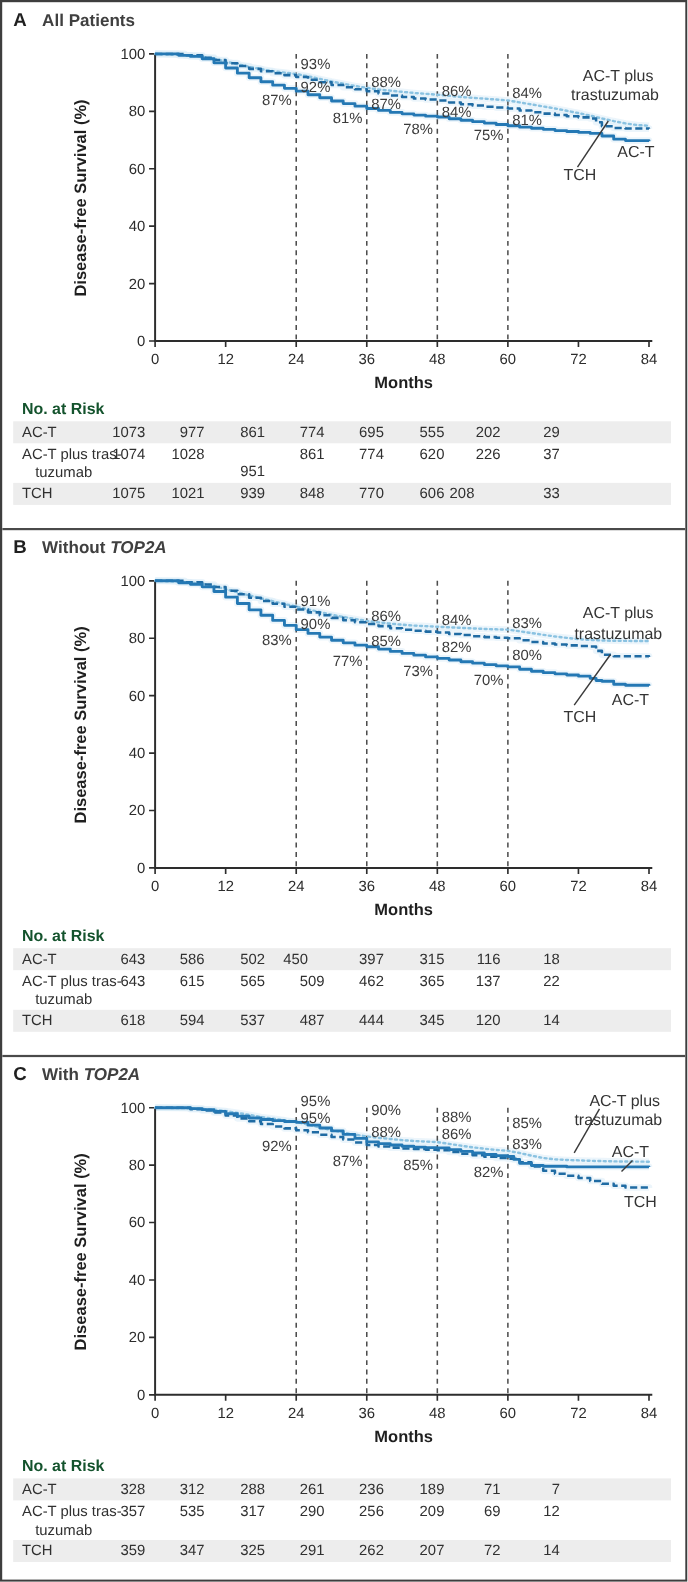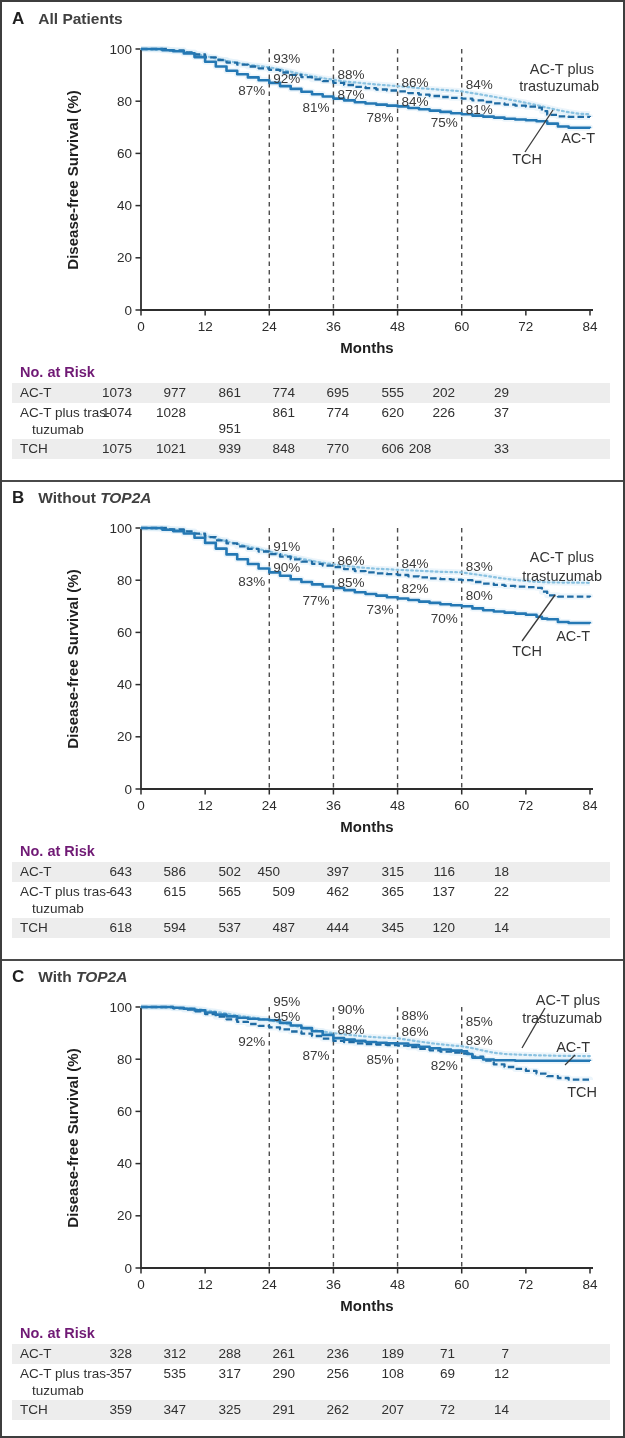--- a/index.html
+++ b/index.html
@@ -9,21 +9,21 @@
     font-family:"Liberation Sans","DejaVu Sans",sans-serif;color:#2c2c2c;
   }
   .divider{position:absolute;left:0;width:100%;height:2px;background:#4a4a4a;}
   .panel{position:absolute;left:0;width:625px;}
   .panel-header{position:absolute;left:10px;top:7px;white-space:nowrap;}
   .panel-letter{font-weight:700;font-size:17px;color:#1f1f1f;}
   .panel-title{font-weight:700;font-size:15.5px;color:#404040;margin-left:14px;}
   .panel-title .it{font-style:italic;}
   svg.chart{position:absolute;left:0;top:0;width:625px;height:362px;}
   .risk{position:absolute;left:0;top:0;width:625px;height:100%;}
-  .risk-header{position:absolute;left:18px;font-weight:700;font-size:14.5px;color:#701a75;white-space:nowrap;}
+  .risk-header{position:absolute;left:18px;font-weight:700;font-size:14.5px;color:#14532d;white-space:nowrap;}
   .band{position:absolute;left:10px;width:598px;height:20px;}
   .rlabel{position:absolute;font-size:13.5px;color:#303030;line-height:20px;height:20px;white-space:nowrap;}
   .rnum{position:absolute;font-size:13.5px;color:#303030;line-height:20px;height:20px;width:70px;text-align:right;}
 </style>
 </head>
 <body>
 
 <div class="stage">
 
   <section class="panel" style="top:0;height:479px;">
@@ -341,21 +341,21 @@
         <div class="rnum" style="left: 332px; top: 384px;">189</div>
         <div class="rnum" style="left: 383px; top: 384px;">71</div>
         <div class="rnum" style="left: 437px; top: 384px;">7</div>
         <div class="rlabel" style="left: 18px; top: 404px;">AC-T plus tras-</div>
         <div class="rlabel" style="left: 30px; top: 422px; height: 17px; line-height: 17px;">tuzumab</div>
         <div class="rnum" style="left: 60px; top: 404px;">357</div>
         <div class="rnum" style="left: 114px; top: 404px;">535</div>
         <div class="rnum" style="left: 169px; top: 404px;">317</div>
         <div class="rnum" style="left: 223px; top: 404px;">290</div>
         <div class="rnum" style="left: 277px; top: 404px;">256</div>
-        <div class="rnum" style="left: 332px; top: 404px;">108</div>
+        <div class="rnum" style="left: 332px; top: 404px;">209</div>
         <div class="rnum" style="left: 383px; top: 404px;">69</div>
         <div class="rnum" style="left: 437px; top: 404px;">12</div>
         <div class="band" style="top: 440px; background: rgb(237, 237, 237);"></div>
         <div class="rlabel" style="left: 18px; top: 440px;">TCH</div>
         <div class="rnum" style="left: 60px; top: 440px;">359</div>
         <div class="rnum" style="left: 114px; top: 440px;">347</div>
         <div class="rnum" style="left: 169px; top: 440px;">325</div>
         <div class="rnum" style="left: 223px; top: 440px;">291</div>
         <div class="rnum" style="left: 277px; top: 440px;">262</div>
         <div class="rnum" style="left: 332px; top: 440px;">207</div>

